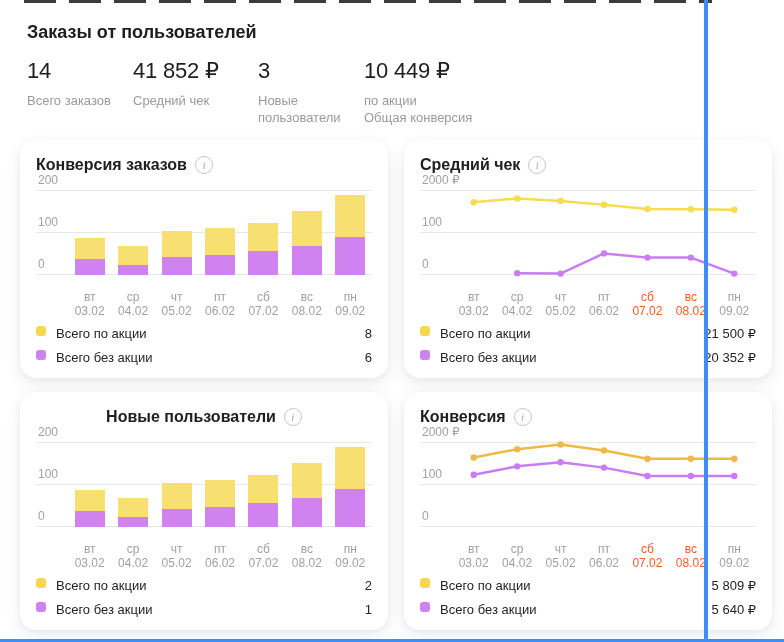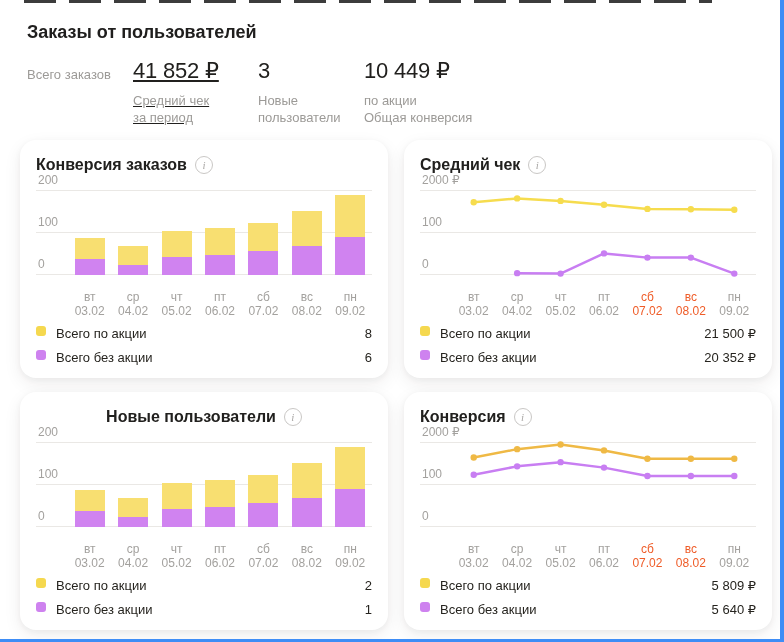--- a/index.html
+++ b/index.html
@@ -1,32 +1,32 @@
 <!DOCTYPE html>
 <html><head>
 <meta charset="utf-8">
 <style>
   * { margin:0; padding:0; box-sizing:border-box; }
   html,body { width:784px; height:642px; background:#ffffff; overflow:hidden;
     font-family:"Liberation Sans","DejaVu Sans",sans-serif; color:#21201e; }
-  .page { position:relative; width:784px; height:642px; background:#fff; }
+  .page { position:relative; width:708px; height:642px; background:#fff; }
 
   
   .top-crop { position:absolute; top:0; left:24px; width:688px; height:3px;
     background:repeating-linear-gradient(90deg,#3c3c3c 0 32px,transparent 32px 45px); }
 
   
   .win-border-right { position:absolute; top:0; right:0; width:4px; height:642px; background:#3e8df6; }
   .win-border-bottom { position:absolute; bottom:0; left:0; width:784px; height:3px; background:#3e8df6; }
 
   .h1 { position:absolute; top:22px; left:27px; font-size:18px; font-weight:bold; color:#1f1e1d; }
 
   .stats { position:absolute; top:58px; left:27px; display:flex; }
   .stat { margin-right:0; }
-  .stat:nth-child(1){ width:106px; } .stat:nth-child(2){ width:125px;text-decoration:underline; }
+  .stat:nth-child(1){ width:106px; } .stat:nth-child(2){ width:125px; }
   .stat:nth-child(3){ width:106px; } .stat:nth-child(4){ width:160px; }
   .stat-value { font-size:22px; font-weight:400; color:#21201e; letter-spacing:-0.2px; }
   .stat-label { margin-top:8px; font-size:13px; line-height:17px; color:#9c9a97; }
 
   .cards { position:absolute; top:140px; left:20px; width:752px;
     display:grid; grid-template-columns:368px 368px; grid-column-gap:16px; grid-row-gap:14px; }
   .card { width:368px; height:238px; background:#fff; border-radius:16px;
     padding:14px 16px 10px 16px; overflow:hidden;
     box-shadow:0 2px 6px rgba(40,35,30,0.05), 0 6px 18px rgba(40,35,30,0.07); }
 
@@ -62,30 +62,30 @@
 </head>
 <body>
 
 <div class="page">
   <div class="top-crop"></div>
 
   <div class="h1">Заказы от пользователей</div>
 
   <div class="stats">
     <div class="stat">
+      <div class="stat-value">14</div>
       <div class="stat-label">
         <div>Всего заказов</div>
         <div></div>
       </div>
     </div>
     <div class="stat">
       <div class="stat-value">41 852 ₽</div>
       <div class="stat-label">
         <div>Средний чек</div>
-        <div>за период</div>
       </div>
     </div>
     <div class="stat">
       <div class="stat-value">3</div>
       <div class="stat-label">
         <div>Новые</div>
         <div>пользователи</div>
       </div>
     </div>
     <div class="stat">

